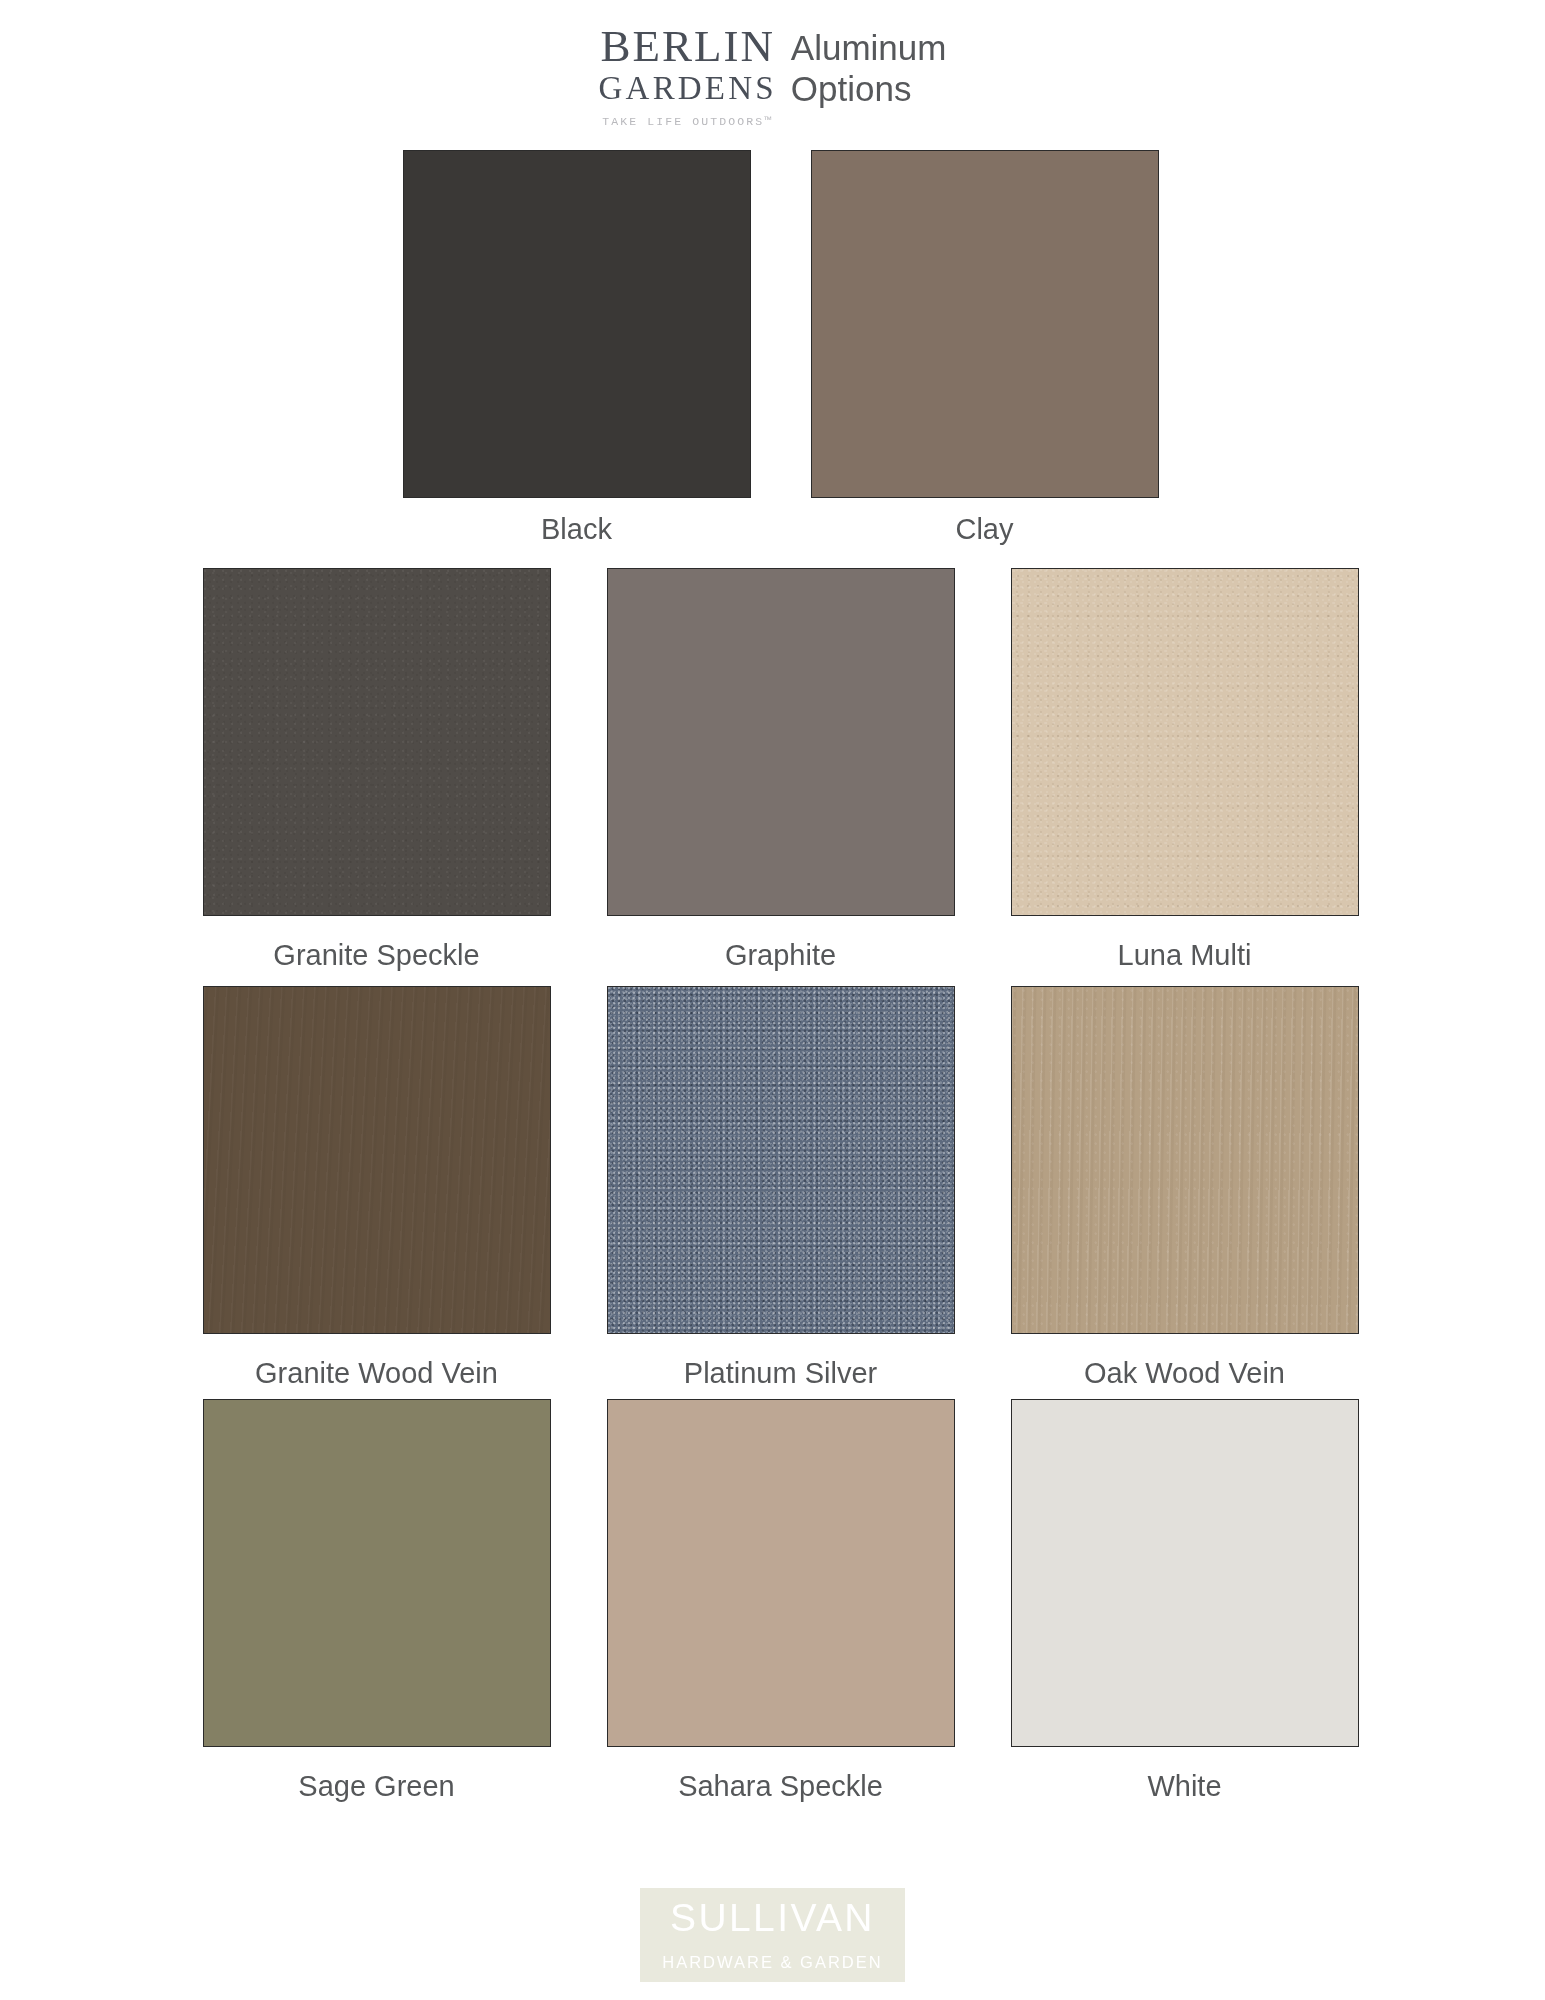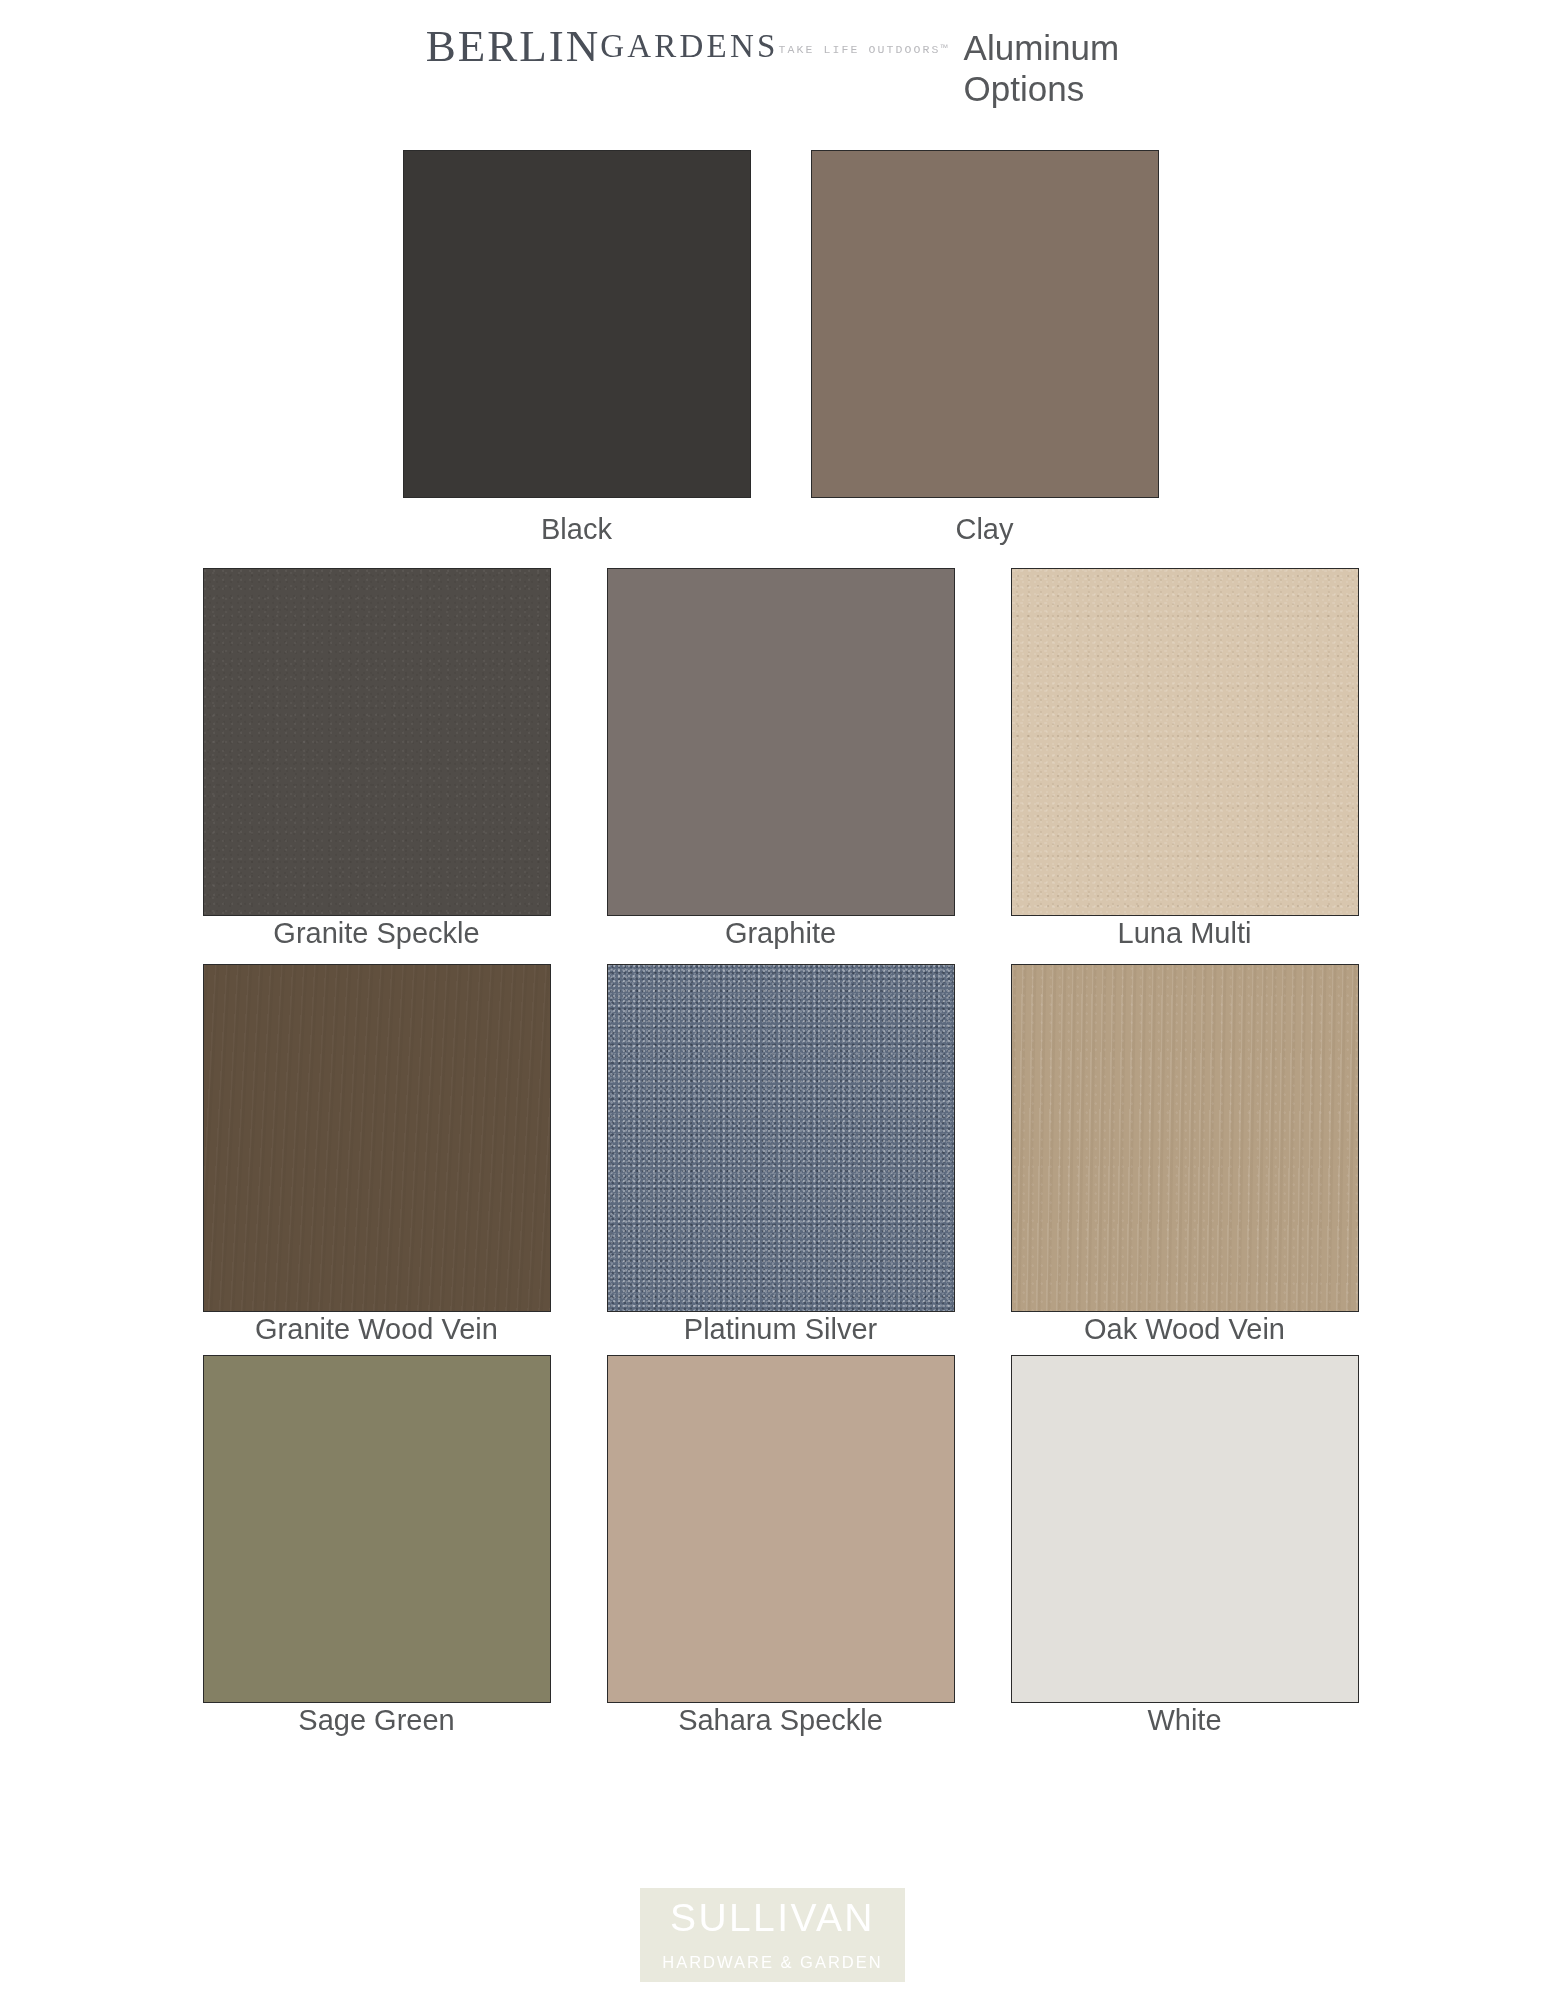--- a/index.html
+++ b/index.html
@@ -31,21 +31,21 @@
     justify-content: center;
     align-items: flex-start;
   }
   .brand-lockup {
     display: flex;
     align-items: flex-start;
     gap: 14px;
   }
   .brand-mark {
     display: flex;
-    flex-direction: row;
+    flex-direction: column;
     align-items: center;
     padding-top: 2px;
   }
   .brand-berlin {
     font-family: "Liberation Serif", serif;
     font-size: 45px;
     letter-spacing: 2.0px;
     color: #4a4f58;
     line-height: 0.98;
     white-space: nowrap;
@@ -97,21 +97,21 @@
     height: 348px;
     border: 1.5px solid #2b2b2b;
     background-repeat: repeat;
   }
   .label {
     font-family: "Liberation Sans", sans-serif;
     font-size: 29px;
     color: #555759;
     text-align: center;
     line-height: 1.18;
-    margin-top: 0;
+    margin-top: 22px;
     width: 360px;
   }
 
   
   .row-1 { gap: 48px; }
   .row-1 .swatch { width: 348px; height: 348px; }
   .row-1 .label { margin-top: 14px; }
 
   
   .row-n { gap: 44px; }

